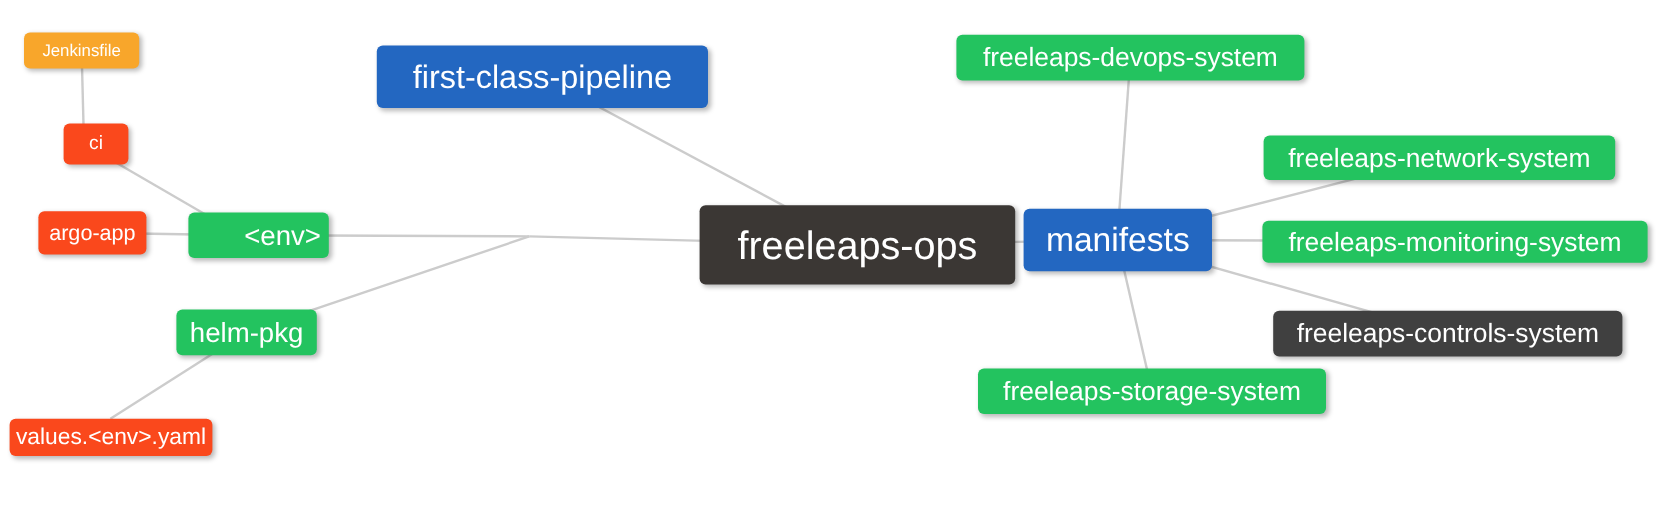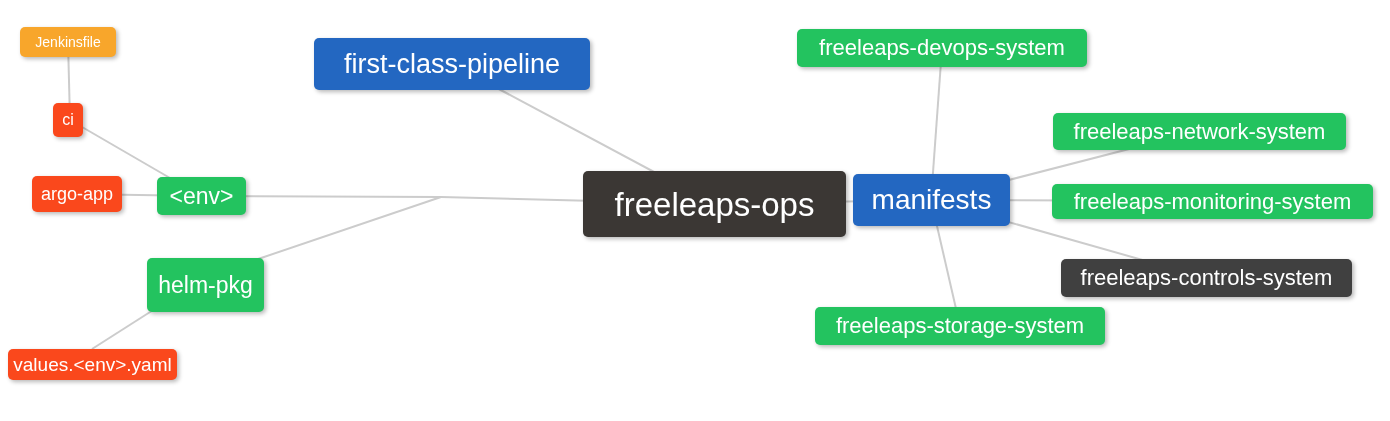--- a/index.html
+++ b/index.html
@@ -23,24 +23,24 @@
     align-items: center;
     justify-content: center;
     color: #ffffff;
     border-radius: 5px;
     box-shadow: 2px 2px 4px rgba(0,0,0,0.28);
     white-space: nowrap;
     cursor: default;
     line-height: 1;
   }
   #n-jenkinsfile { left: 20px;   top: 27px;  width: 96px;  height: 30px; font-size: 14px; }
-  #n-ci          { left: 53px;   top: 103px; width: 30px;  height: 34px; font-size: 16px; }
+  #n-ci          { left: 53px;   top: 103px; width: 54px;  height: 34px; font-size: 16px; }
   #n-argo        { left: 32px;   top: 176px; width: 90px;  height: 36px; font-size: 18px; }
-  #n-env         { left: 157px;  top: 177px; width: 89px;  height: 38px; font-size: 23px; }
-  #n-helm        { left: 147px;  top: 258px; width: 117px; height: 54px; font-size: 23px; }
+  #n-env         { left: 157px;  top: 177px; width: 77px;  height: 38px; font-size: 23px; padding-left: 40px; }
+  #n-helm        { left: 147px;  top: 258px; width: 117px; height: 38px; font-size: 23px; }
   #n-values      { left: 8px;    top: 349px; width: 169px; height: 31px; font-size: 19px; }
   #n-fcp         { left: 314px;  top: 38px;  width: 276px; height: 52px; font-size: 27px; }
   #n-svc         { left: 316px;  top: 172px; width: 251px; height: 50px; font-size: 27px; }
   #n-ops         { left: 583px;  top: 171px; width: 263px; height: 66px; font-size: 33px; }
   #n-manifests   { left: 853px;  top: 174px; width: 157px; height: 52px; font-size: 28px; }
   #n-devops      { left: 797px;  top: 29px;  width: 290px; height: 38px; font-size: 22px; }
   #n-network     { left: 1053px; top: 113px; width: 293px; height: 37px; font-size: 22px; }
   #n-monitoring  { left: 1052px; top: 184px; width: 321px; height: 35px; font-size: 22px; }
   #n-controls    { left: 1061px; top: 259px; width: 291px; height: 38px; font-size: 22px; }
   #n-storage     { left: 815px;  top: 307px; width: 290px; height: 38px; font-size: 22px; }

